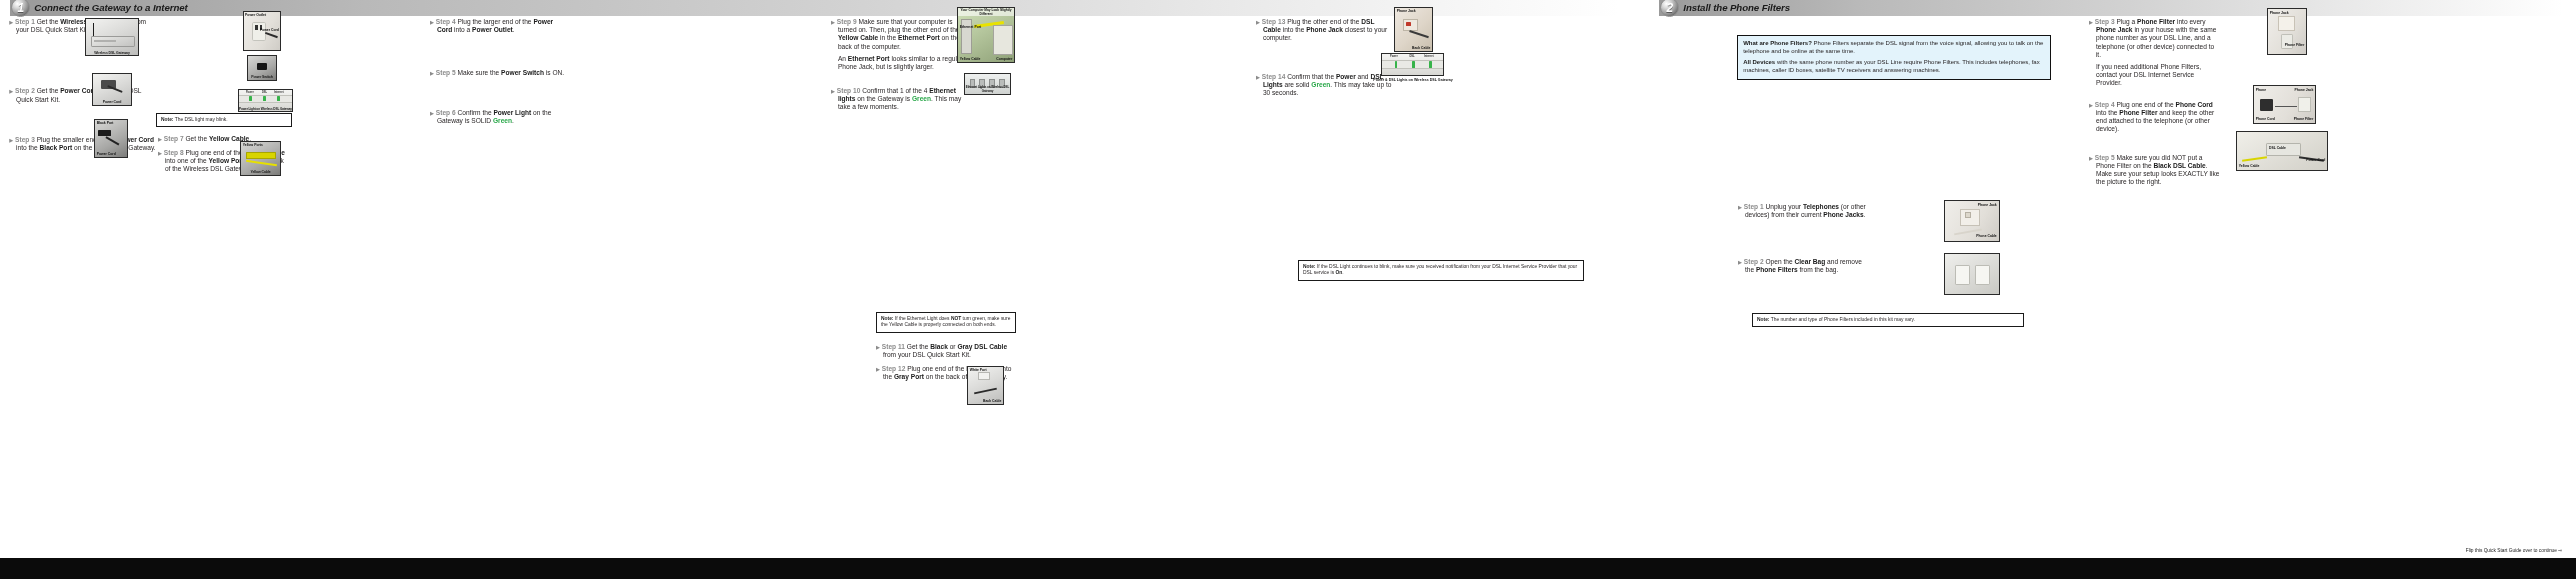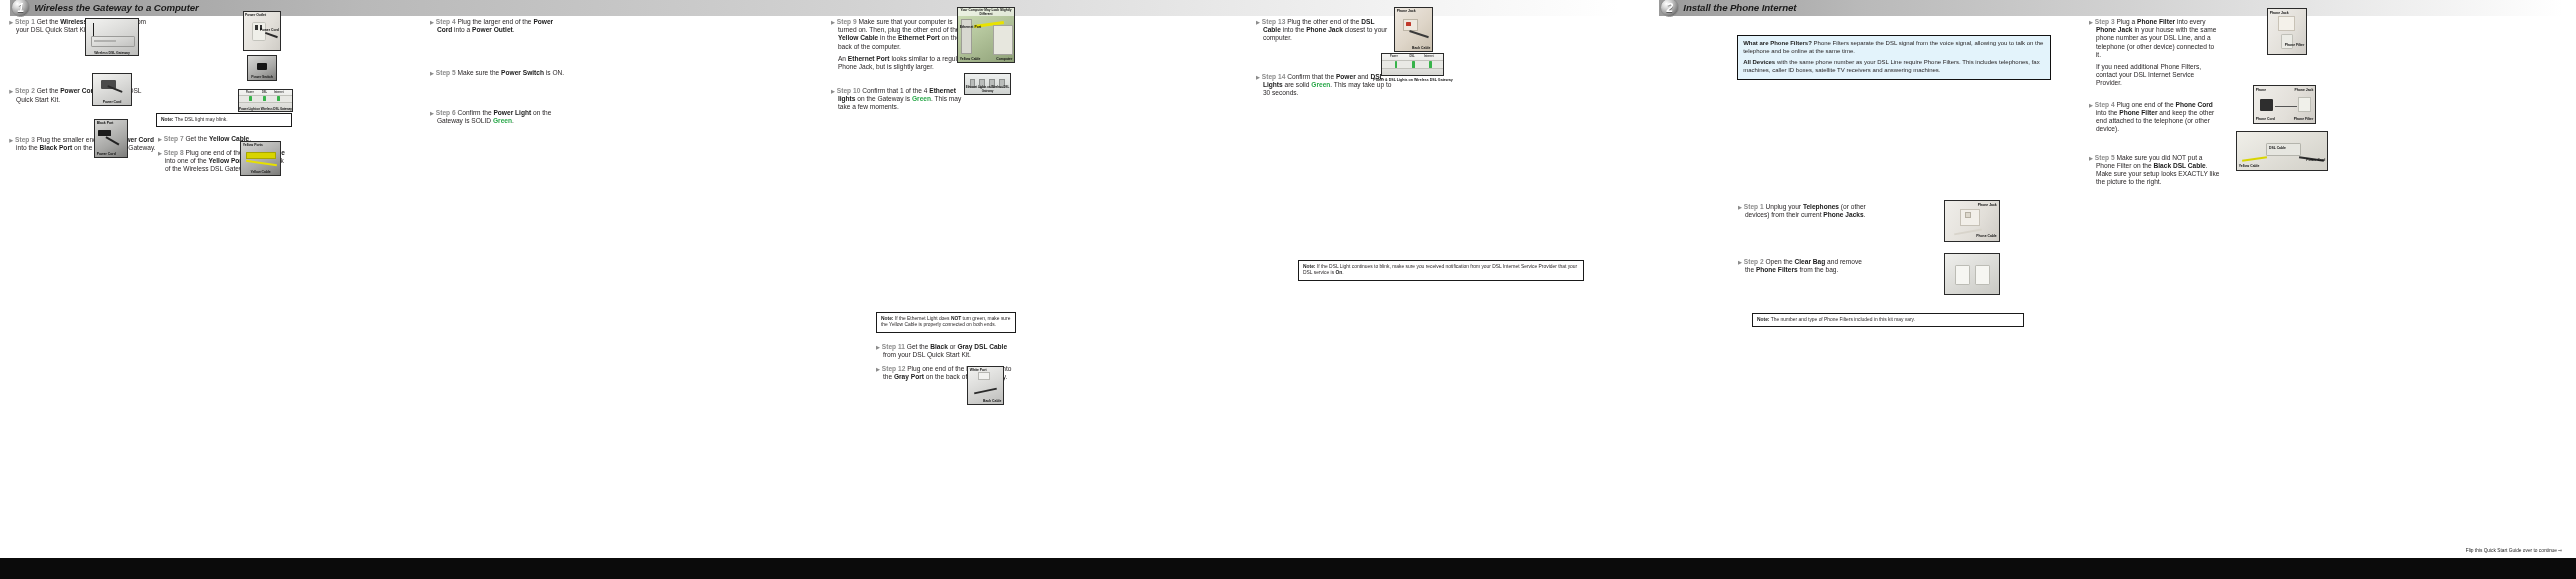--- a/index.html
+++ b/index.html
@@ -106,21 +106,21 @@
   
   .led { position:absolute; width:2.9px; height:5.2px; border-radius:0.6px; }
   .led.green { background:#37b34a; }
 </style>
 </head>
 <body>
 
 <div class="panel" style="left:0;width:1643px;">
   <div class="hdr" style="width:1609px;margin-left:10.3px;">
     <div class="hdr-num">1</div>
-    <div class="hdr-title">Wireless the Gateway to a Computer</div>
+    <div class="hdr-title">Connect the Gateway to a Internet</div>
   </div>
 </div>
 
 <div class="col" style="left:9.2px;top:16px;width:149px;">
   <div class="step" style="margin-top:2.3px;">
     <div class="step-line"><span class="tri">▶</span>
       <span class="lab">Step 1</span>
       <span>Get the <b>Wireless DSL Gateway</b> from your DSL Quick Start Kit.</span>
     </div>
   </div>
@@ -351,21 +351,21 @@
     <div style="position:absolute;left:8px;top:1.1px;font-size:2.6px;font-weight:bold;color:#333;">Power</div>
     <div style="position:absolute;left:27.5px;top:1.1px;font-size:2.6px;font-weight:bold;color:#333;">DSL</div>
     <div style="position:absolute;left:42px;top:1.1px;font-size:2.6px;font-weight:bold;color:#333;">Internet</div>
   </div>
 </div>
 <div class="caption-out" style="left:1368px;top:78px;width:90px;">Power &amp; DSL Lights on Wireless DSL Gateway</div>
 
 <div class="panel" style="left:1649px;width:927px;">
   <div class="hdr" style="width:904px;margin-left:10.3px;">
     <div class="hdr-num">2</div>
-    <div class="hdr-title">Install the Phone Internet</div>
+    <div class="hdr-title">Install the Phone Filters</div>
   </div>
 </div>
 
 <div class="infobox" style="position:absolute;left:1737px;top:35px;width:314px;">
   <p>
     <b>What are Phone Filters?</b><span> Phone Filters separate the DSL signal from the voice signal, allowing you to talk on the telephone and be online at the same time.</span>
   </p>
   <p>
     <b>All Devices</b><span> with the same phone number as your DSL Line require Phone Filters. This includes telephones, fax machines, caller ID boxes, satellite TV receivers and answering machines.</span>
   </p>

